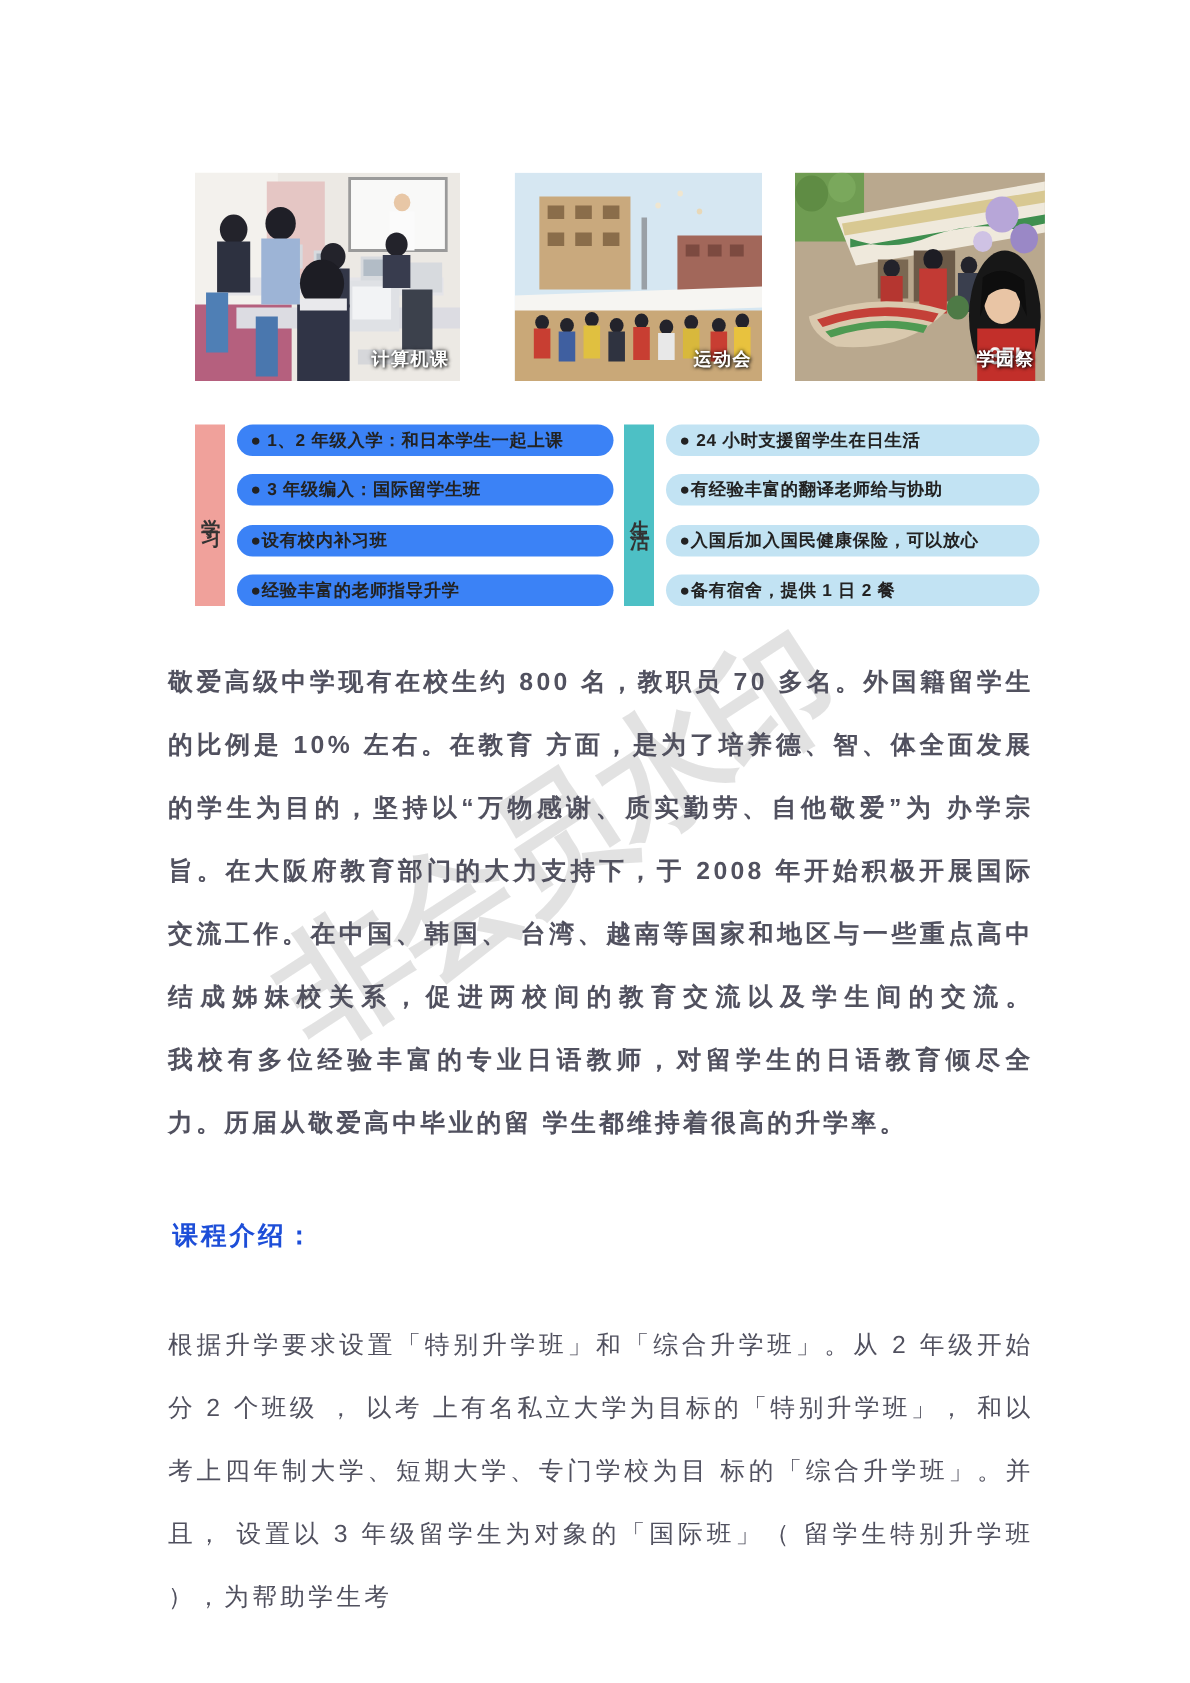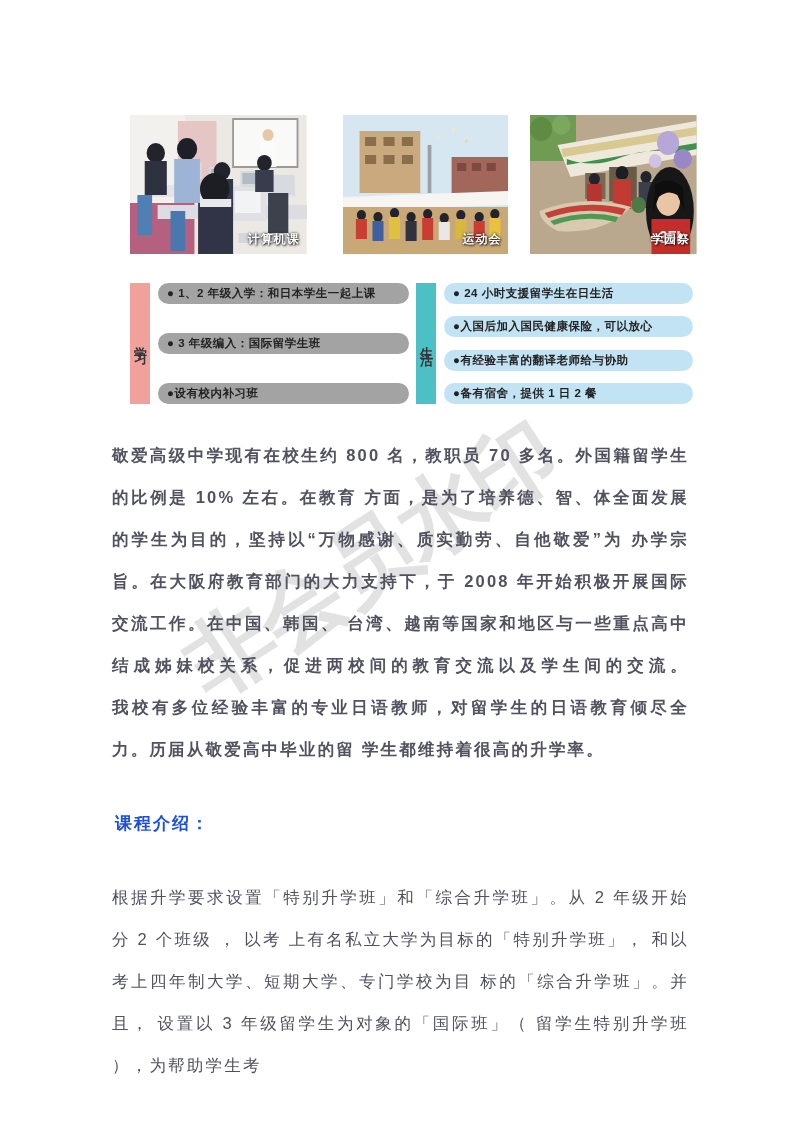--- a/index.html
+++ b/index.html
@@ -50,21 +50,21 @@
   }
   .box-items {
     flex:1; margin-left:8px; display:flex; flex-direction:column;
     justify-content:space-between; padding:0;
   }
   .box-item {
     height:21px; border-radius:11px; display:flex; align-items:center;
     padding-left:9px; font-size:11.5px; font-weight:bold; color:#222222;
     letter-spacing:0.5px; white-space:nowrap; overflow:hidden;
   }
-  .info-box-left  .box-item { background:#a3a3a3; width:251px; }
+  .info-box-left  .box-item { background:#3b82f6; width:251px; }
   .info-box-right .box-item { background:#c2e3f3; width:249px; }
   
   .para {
     position:absolute; left:112px; width:577px;
     font-size:16.5px; color:#51515f; letter-spacing:2.2px;
     line-height:42px; text-align:justify;
   }
   .para-intro   { top:434px;font-weight:bold; }
   .section-heading {
     position:absolute; left:115px; top:812px;
@@ -201,29 +201,30 @@
     </div>
 
     <div class="boxes-row">
 
       <div class="info-box info-box-left">
         <div class="box-label" style="background:#f0a19b">学习</div>
         <div class="box-items">
           <div class="box-item">● 1、2 年级入学：和日本学生一起上课</div>
           <div class="box-item">● 3 年级编入：国际留学生班</div>
           <div class="box-item">●设有校内补习班</div>
+          <div class="box-item">●经验丰富的老师指导升学</div>
         </div>
       </div>
 
       <div class="info-box info-box-right">
         <div class="box-label" style="background:#4dc0c5">生活</div>
         <div class="box-items">
           <div class="box-item">● 24 小时支援留学生在日生活</div>
+          <div class="box-item">●有经验丰富的翻译老师给与协助</div>
           <div class="box-item">●入国后加入国民健康保险，可以放心</div>
-          <div class="box-item">●有经验丰富的翻译老师给与协助</div>
           <div class="box-item">●备有宿舍，提供 1 日 2 餐</div>
         </div>
       </div>
 
     </div>
 
     <div class="para para-intro">敬爱高级中学现有在校生约 800 名，教职员 70 多名。外国籍留学生的比例是 10% 左右。在教育 方面，是为了培养德、智、体全面发展的学生为目的，坚持以“万物感谢、质实勤劳、自他敬爱”为 办学宗旨。在大阪府教育部门的大力支持下，于 2008 年开始积极开展国际交流工作。在中国、韩国、 台湾、越南等国家和地区与一些重点高中结成姊妹校关系，促进两校间的教育交流以及学生间的交流。　　　我校有多位经验丰富的专业日语教师，对留学生的日语教育倾尽全力。历届从敬爱高中毕业的留 学生都维持着很高的升学率。</div>
 
     <div class="section-heading">课程介绍：</div>
 

